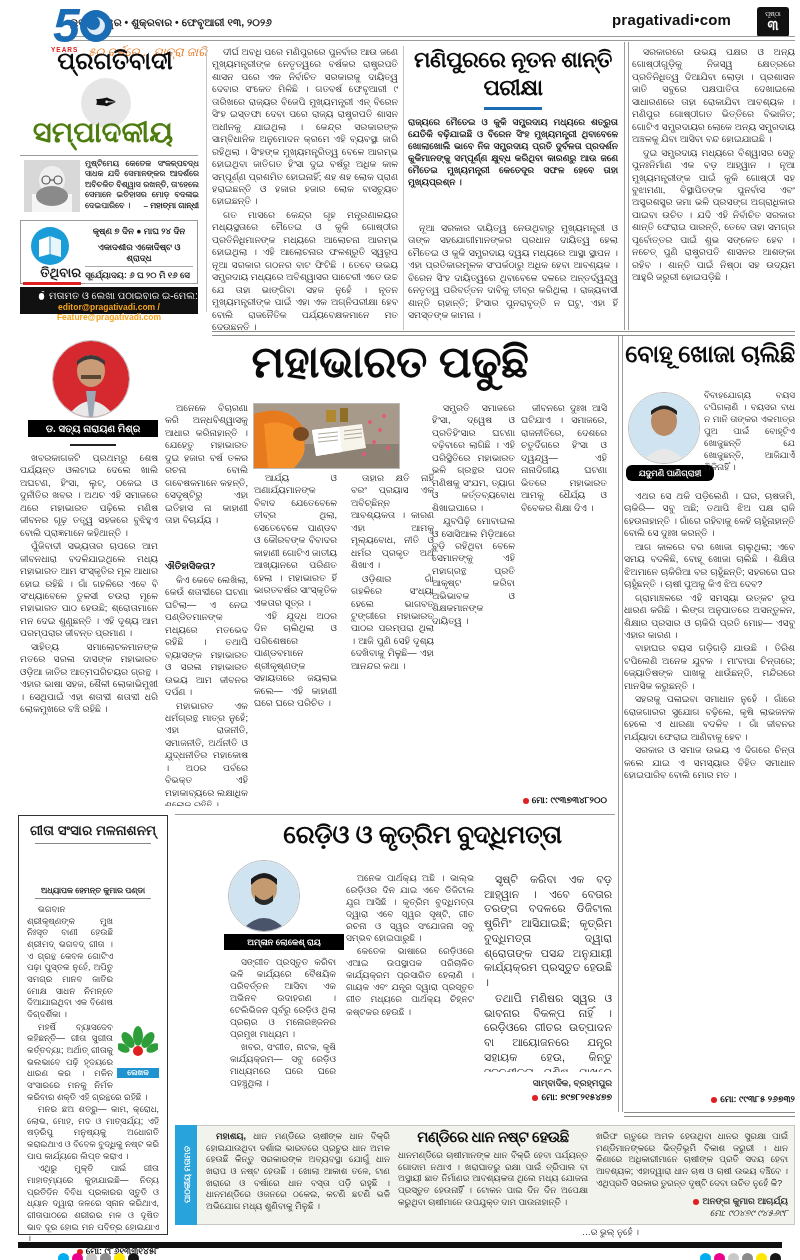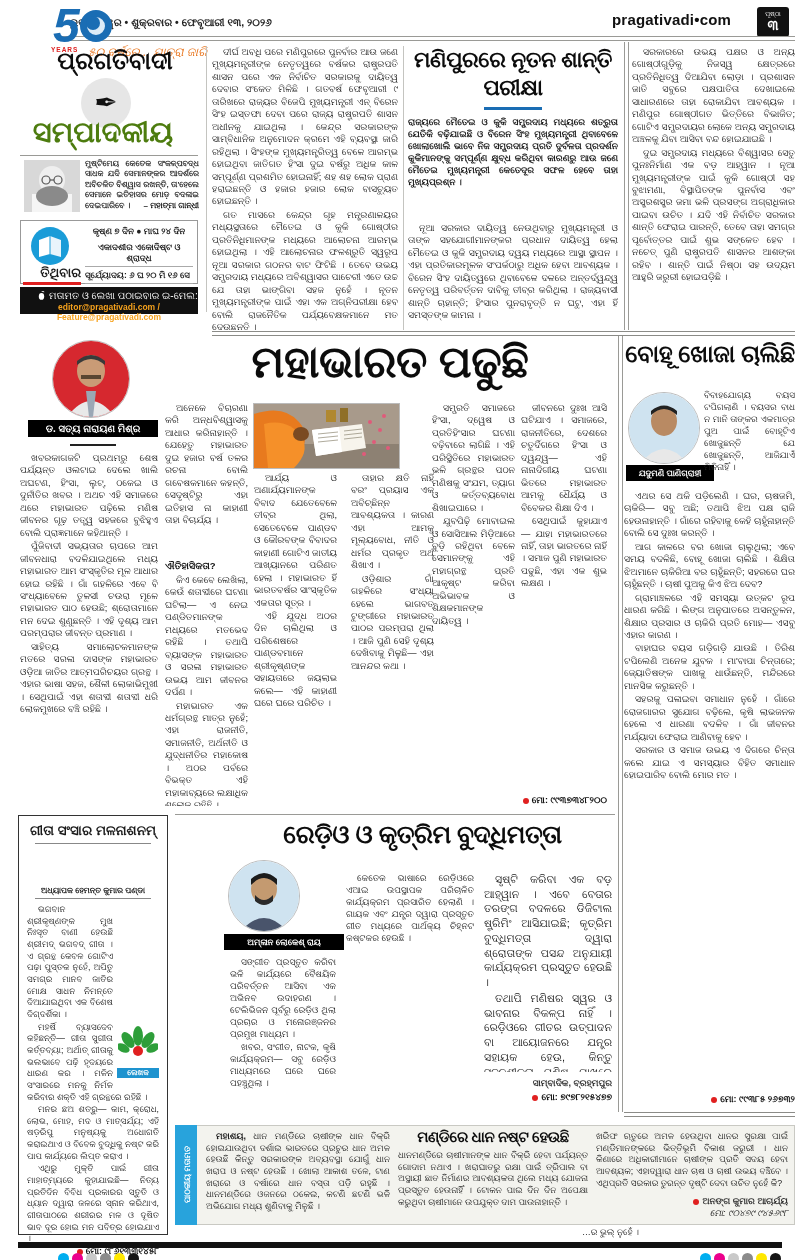--- a/index.html
+++ b/index.html
@@ -187,39 +187,38 @@
   <div class="abs jtext" style="left:351px;top:472px;width:83px;height:334px;">
       <p>ତାହାର କ୍ଷତି ନାହିଁ ବରଂ ପ୍ରୟାସ ଏକ ଅବିଚ୍ଛିନ୍ନ ଆବଶ୍ୟକତା । କାରଣ ଏହା ଆମକୁ ମୂଲ୍ୟବୋଧ, ନୀତି ଓ ଧର୍ମର ପ୍ରକୃତ ଅର୍ଥ ଶିଖାଏ ।</p>
       <p>ଓଡ଼ିଶାର ଗାଁ ଗହଳିରେ ସଂଧ୍ୟା ହେଲେ ଭାଗବତ ଟୁଙ୍ଗୀରେ ମହାଭାରତ ପାଠର ପରମ୍ପରା ଥିଲା । ଆଜି ପୁଣି ସେହି ଦୃଶ୍ୟ ଦେଖିବାକୁ ମିଳୁଛି— ଏହା ଆନନ୍ଦର କଥା ।</p>
     </div>
   <div class="abs jtext" style="left:432px;top:402px;width:83px;height:404px;">
       <p>ସମ୍ପ୍ରତି ସମାଜରେ ହିଂସା, ଦ୍ୱେଷ ଓ ପ୍ରତିହିଂସାର ଘଟଣା ବଢ଼ିବାରେ ଲାଗିଛି । ଏହି ପରିସ୍ଥିତିରେ ମହାଭାରତ ଭଳି ଗ୍ରନ୍ଥର ପଠନ ମଣିଷକୁ ସଂଯମ, ତ୍ୟାଗ ଓ କର୍ତ୍ତବ୍ୟବୋଧ ଶିଖାଇପାରେ ।</p>
       <p>ଯୁବପିଢ଼ି ମୋବାଇଲ ଓ ସୋସିଆଲ ମିଡ଼ିଆରେ ବୁଡ଼ି ରହିଥିବା ବେଳେ ସେମାନଙ୍କୁ ଏହି ମହାଗ୍ରନ୍ଥ ପ୍ରତି ଆକୃଷ୍ଟ କରିବା ଅଭିଭାବକ ଓ ଶିକ୍ଷକମାନଙ୍କ ଦାୟିତ୍ୱ ।</p>
     </div>
   <div class="abs jtext" style="left:521px;top:402px;width:86px;height:390px;">
       <p>ଜୀବନରେ ଦୁଃଖ ଆସି ଘଟିଯାଏ । ସମାଜରେ, ରାଜନୀତିରେ, ଦେଶରେ ଚତୁର୍ଦିଗରେ ହିଂସା ଓ ଦ୍ୱନ୍ଦ୍ୱ— ଏହି ନାନାଦିଗୀୟ ଘଟଣା ଭିତରେ ମହାଭାରତ ଆମକୁ ଧୈର୍ଯ୍ୟ ଓ ବିବେକର ଶିକ୍ଷା ଦିଏ ।</p>
-      <p>ସେଥିପାଇଁ କୁହାଯାଏ— ଯାହା ମହାଭାରତରେ ନାହିଁ, ତାହା ଭାରତରେ ନାହିଁ । ସମାଜ ପୁଣି ମହାଭାରତ ପଢୁଛି, ଏହା ଏକ ଶୁଭ ଲକ୍ଷଣ ।</p>
     </div>
   <div class="abs phone" style="left:432px;top:795px;width:175px;">
     <span class="dot"></span><span>ମୋ: ୯୯୩୭୩୪୮୨୦୦</span>
   </div>
 
   <div class="abs hrule" style="left:175px;top:814px;width:440px;"></div>
 
   <div class="abs vrule2" style="left:618px;top:336px;height:776px;"></div>
   <div class="abs headline" style="left:624px;top:340px;width:172px;font-size:24px;">ବୋହୂ ଖୋଜା ଚାଲିଛି</div>
   <div class="abs circlephoto" style="left:628px;top:392px;width:70px;height:70px;">
     <svg width="70" height="70" xmlns="http://www.w3.org/2000/svg">
       <rect width="70" height="70" fill="#cfe3f0"></rect>
       <ellipse cx="35" cy="28" rx="13" ry="15" fill="#b98a63"></ellipse>
       <path d="M22 22 Q35 10 48 22 L48 18 Q35 7 22 18 Z" fill="#222"></path>
       <path d="M12 70 Q35 42 58 70 Z" fill="#e8e8e8"></path>
     </svg>
   </div>
-  <div class="abs bluename" style="left:626px;top:465px;width:88px;height:16px;font-size:8.5px;">ଯଦୁମଣି ପାଣିଗ୍ରାହୀ</div>
+  <div class="abs bluename" style="left:626px;top:465px;width:88px;height:16px;font-size:8.5px;border-radius:6px;">ଯଦୁମଣି ପାଣିଗ୍ରାହୀ</div>
   <div class="abs jtext" style="left:704px;top:390px;width:91px;height:94px;font-size:8.9px;">
     <p style="text-indent:0;">ବିବାହଯୋଗ୍ୟ ବୟସ ଟପିଗଲାଣି । ବୟସର ବାଧ ନ ମାନି ତାଙ୍କର ଏକମାତ୍ର ପୁଅ ପାଇଁ ବୋହୂଟିଏ ଖୋଜୁଛନ୍ତି ଯେ ଖୋଜୁଛନ୍ତି, ଆଜିଯାଏଁ ମିଳିନାହିଁ ।</p>
   </div>
   <div class="abs jtext" style="left:624px;top:490px;width:171px;height:600px;">
       <p>ଏଥର ସେ ଥକି ପଡ଼ିଲେଣି । ଘର, ଚାଷଜମି, ଚାକିରି— ସବୁ ଅଛି; ତଥାପି ଝିଅ ପକ୍ଷ ରାଜି ହେଉନାହାନ୍ତି । ଗାଁରେ ରହିବାକୁ କେହି ଚାହୁଁନାହାନ୍ତି ବୋଲି ସେ ଦୁଃଖ କରନ୍ତି ।</p>
       <p>ଆଗ କାଳରେ ବର ଖୋଜା ଚାଲୁଥିଲା; ଏବେ ସମୟ ବଦଳିଛି, ବୋହୂ ଖୋଜା ଚାଲିଛି । ଶିକ୍ଷିତା ଝିଅମାନେ ଚାକିରିଆ ବର ଚାହୁଁଛନ୍ତି; ସହରରେ ଘର ଚାହୁଁଛନ୍ତି । ଚାଷୀ ପୁଅକୁ କିଏ ଝିଅ ଦେବ?</p>
       <p>ଗ୍ରାମାଞ୍ଚଳରେ ଏହି ସମସ୍ୟା ଉତ୍କଟ ରୂପ ଧାରଣ କରିଛି । ଲିଙ୍ଗ ଅନୁପାତରେ ଅସନ୍ତୁଳନ, ଶିକ୍ଷାର ପ୍ରସାର ଓ ଚାକିରି ପ୍ରତି ମୋହ— ଏସବୁ ଏହାର କାରଣ ।</p>
       <p>ବାହାଘର ବୟସ ଗଡ଼ିଗଡ଼ି ଯାଉଛି । ତିରିଶ ଟପିଲେଣି ଅନେକ ଯୁବକ । ମା'ବାପା ଚିନ୍ତାରେ; ଜ୍ୟୋତିଷଙ୍କ ପାଖକୁ ଧାଉଁଛନ୍ତି, ମନ୍ଦିରରେ ମାନସିକ କରୁଛନ୍ତି ।</p>
       <p>ସହରକୁ ପଳାଇବା ସମାଧାନ ନୁହେଁ । ଗାଁରେ ରୋଜଗାରର ସୁଯୋଗ ବଢ଼ିଲେ, କୃଷି ଲାଭଜନକ ହେଲେ ଏ ଧାରଣା ବଦଳିବ । ଗାଁ ଜୀବନର ମର୍ଯ୍ୟାଦା ଫେରାଇ ଆଣିବାକୁ ହେବ ।</p>
       <p>ସରକାର ଓ ସମାଜ ଉଭୟ ଏ ଦିଗରେ ଚିନ୍ତା କଲେ ଯାଇ ଏ ସମସ୍ୟାର ବିହିତ ସମାଧାନ ହୋଇପାରିବ ବୋଲି ମୋର ମତ ।</p>
@@ -267,20 +266,21 @@
       <path d="M26 34 Q35 44 44 34 L44 40 Q35 48 26 40 Z" fill="#2a2a2a"></path>
       <path d="M12 70 Q35 44 58 70 Z" fill="#49546b"></path>
     </svg>
   </div>
   <div class="abs bluename" style="left:224px;top:934px;width:120px;height:16px;font-size:8.5px;">ଅମ୍ଳାନ ଲୋକେଶ୍ ରାୟ</div>
   <div class="abs jtext" style="left:230px;top:956px;width:106px;height:152px;font-size:9px;">
       <p>ସଙ୍ଗୀତ ପ୍ରସ୍ତୁତ କରିବା ଭଳି କାର୍ଯ୍ୟରେ ବୈଷୟିକ ପରିବର୍ତ୍ତନ ଆସିବା ଏକ ଅଭିନବ ଉଦାହରଣ । ଟେଲିଭିଜନ ପୂର୍ବରୁ ରେଡ଼ିଓ ଥିଲା ପ୍ରଚାର ଓ ମନୋରଞ୍ଜନର ପ୍ରମୁଖ ମାଧ୍ୟମ ।</p>
       <p>ଖବର, ସଂଗୀତ, ନାଟକ, କୃଷି କାର୍ଯ୍ୟକ୍ରମ— ସବୁ ରେଡ଼ିଓ ମାଧ୍ୟମରେ ଘରେ ଘରେ ପହଞ୍ଚୁଥିଲା ।</p>
     </div>
   <div class="abs jtext" style="left:346px;top:872px;width:128px;height:238px;font-size:9px;">
+      <p>ଅନେକ ପାର୍ଥକ୍ୟ ଅଛି । ଭାଲ୍‌ଭ ରେଡ଼ିଓର ଦିନ ଯାଇ ଏବେ ଡିଜିଟାଲ ଯୁଗ ଆସିଛି । କୃତ୍ରିମ ବୁଦ୍ଧିମତ୍ତା ଦ୍ୱାରା ଏବେ ସ୍ୱର ସୃଷ୍ଟି, ଗୀତ ରଚନା ଓ ସ୍ୱର ସଂଯୋଜନା ସବୁ ସମ୍ଭବ ହୋଇପାରୁଛି ।</p>
       <p>କେତେକ ଭାଷାରେ ରେଡ଼ିଓରେ ଏଆଇ ଉପସ୍ଥାପକ ପରିଚାଳିତ କାର୍ଯ୍ୟକ୍ରମ ପ୍ରସାରିତ ହେଲାଣି । ଗାୟକ ଏବଂ ଯନ୍ତ୍ର ଦ୍ୱାରା ପ୍ରସ୍ତୁତ ଗୀତ ମଧ୍ୟରେ ପାର୍ଥକ୍ୟ ଚିହ୍ନଟ କଷ୍ଟକର ହେଉଛି ।</p>
     </div>
   <div class="abs jtext" style="left:484px;top:872px;width:128px;height:200px;font-size:11px;">
       <p>ସୃଷ୍ଟି କରିବା ଏକ ବଡ଼ ଆହ୍ୱାନ । ଏବେ ବେତାର ତରଙ୍ଗ ବଦଳରେ ଡିଜିଟାଲ ଷ୍ଟ୍ରିମିଂ ଆସିଯାଇଛି; କୃତ୍ରିମ ବୁଦ୍ଧିମତ୍ତା ଦ୍ୱାରା ଶ୍ରୋତାଙ୍କ ପସନ୍ଦ ଅନୁଯାୟୀ କାର୍ଯ୍ୟକ୍ରମ ପ୍ରସ୍ତୁତ ହେଉଛି ।</p>
       <p>ତଥାପି ମଣିଷର ସ୍ୱର ଓ ଭାବନାର ବିକଳ୍ପ ନାହିଁ । ରେଡ଼ିଓରେ ଗୀତର ଉତ୍ପାଦନ ବା ଆୟୋଜନରେ ଯନ୍ତ୍ର ସହାୟକ ହେଉ, କିନ୍ତୁ ସୃଜନଶୀଳତା ମଣିଷ ପାଖରେ ରହୁ ।</p>
     </div>
   <div class="abs sig" style="left:484px;top:1078px;width:128px;">ସାମ୍ବାଦିକ, ବ୍ରହ୍ମପୁର</div>
   <div class="abs phone" style="left:484px;top:1092px;width:128px;">
     <span class="dot"></span><span>ମୋ: ୭୯୭୮୨୧୫୪୭୭</span>
   </div>

